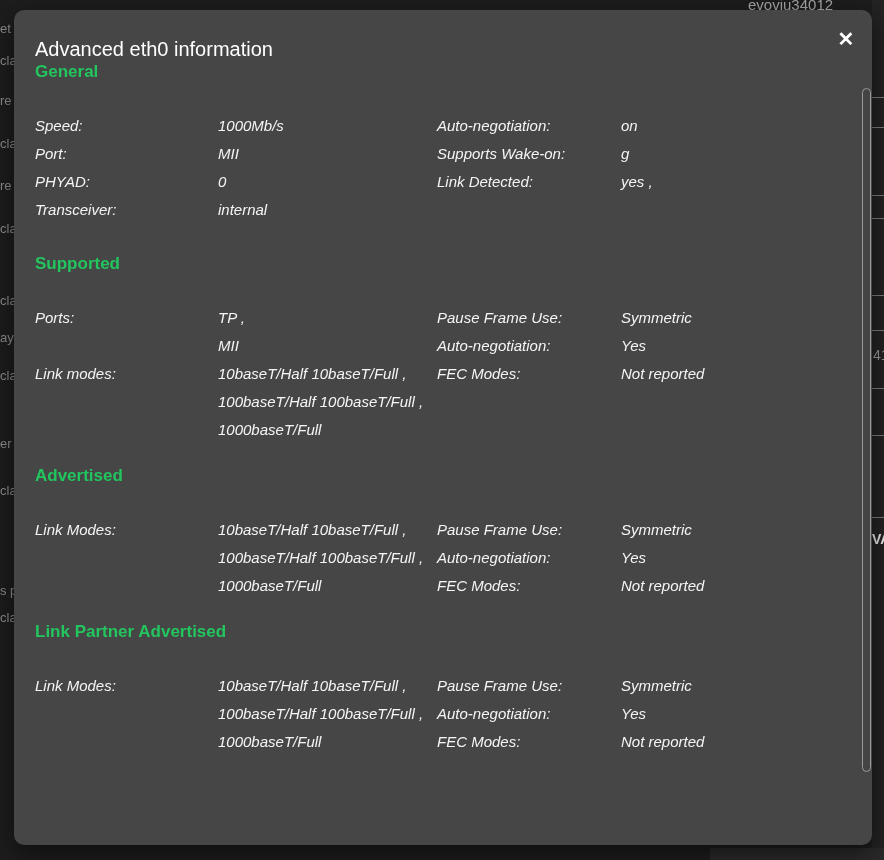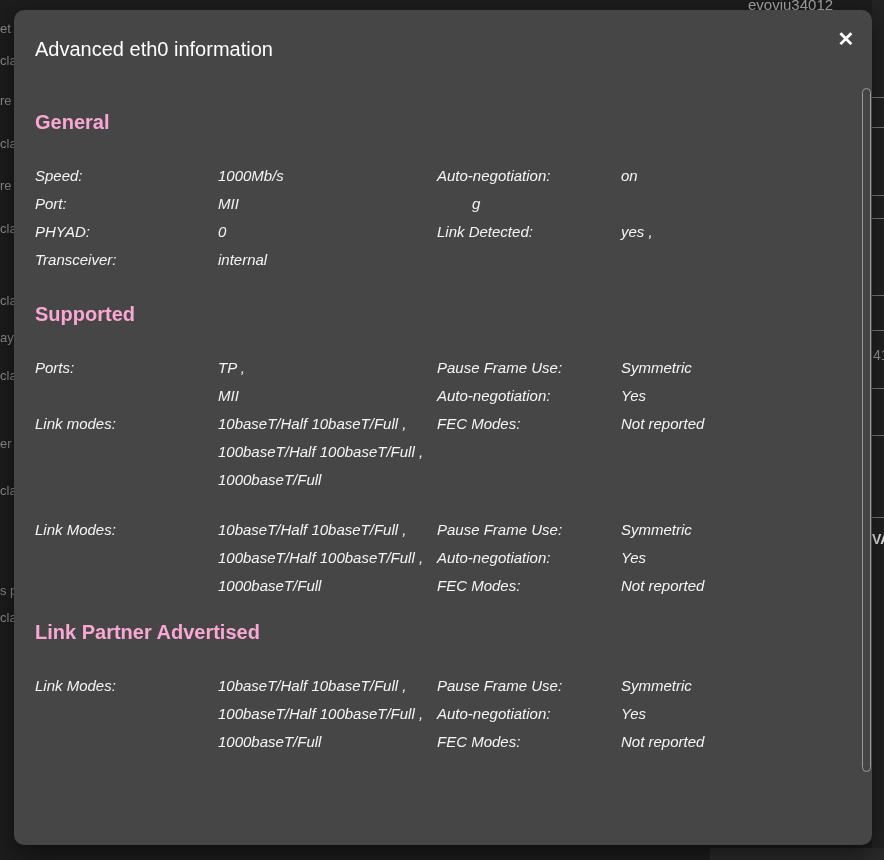--- a/index.html
+++ b/index.html
@@ -34,36 +34,36 @@
   }
   
   .modal{
     position:absolute;left:14px;top:10px;width:858px;height:835px;
     background:#464646;border-radius:10px;
     box-shadow:0 8px 28px rgba(0,0,0,.55);
     color:#f5f5f5;box-sizing:border-box;
     padding:26px 21px 0 21px;
   }
   .modal-title{
-    font-size:20px;font-weight:400;color:#ffffff;line-height:26px;margin-bottom:50px;
+    font-size:20px;font-weight:400;color:#ffffff;line-height:26px;
   }
   .close-btn{
     position:absolute;top:16px;right:13px;width:26px;height:26px;
     font-size:20px;font-weight:bold;color:#ffffff;line-height:26px;text-align:center;
     cursor:pointer;background:none;border:none;padding:0;
   }
   .modal-scrollbar{
     position:absolute;top:78px;right:1px;width:9px;height:684px;
     border:1px solid #9a9a9a;border-radius:6px;background:#444444;box-sizing:border-box;
   }
   
   .section{margin-bottom:22px;}
   .section:first-child{margin-bottom:30px;}
   .section-heading{
-    font-size:20px;font-weight:bold;color:#f9a8d4;line-height:20px;margin-bottom:30px;
+    font-size:17px;font-weight:bold;color:#22c55e;line-height:20px;margin-bottom:30px;
   }
   .section-cols{display:flex;}
   .col-left{width:402px;flex-shrink:0;}
   .col-right{flex:1;}
   .pair{display:flex;font-size:15px;font-style:italic;}
   .pair .lbl{flex-shrink:0;line-height:28px;color:#f5f5f5;}
   .col-left .lbl{width:148px;}
   .col-right .lbl{width:149px;}
   .pair .vals{line-height:28px;color:#f5f5f5;}
   .vals div{white-space:nowrap;margin-left:35px;}
@@ -137,20 +137,21 @@
             </div>
           </div>
           <div class="col-right">
             <div class="pair">
               <div class="lbl">Auto-negotiation:</div>
               <div class="vals">
                 <div>on</div>
               </div>
             </div>
             <div class="pair">
+              <div class="lbl">Supports Wake-on:</div>
               <div class="vals">
                 <div>g</div>
               </div>
             </div>
             <div class="pair">
               <div class="lbl">Link Detected:</div>
               <div class="vals">
                 <div>yes ,</div>
               </div>
             </div>
@@ -193,20 +194,21 @@
             <div class="pair">
               <div class="lbl">FEC Modes:</div>
               <div class="vals">
                 <div>Not reported</div>
               </div>
             </div>
           </div>
         </div>
       </div>
       <div class="section">
+        <div class="section-heading">Advertised</div>
         <div class="section-cols">
           <div class="col-left">
             <div class="pair">
               <div class="lbl">Link Modes:</div>
               <div class="vals">
                 <div>10baseT/Half 10baseT/Full ,</div>
                 <div>100baseT/Half 100baseT/Full ,</div>
                 <div>1000baseT/Full</div>
               </div>
             </div>

